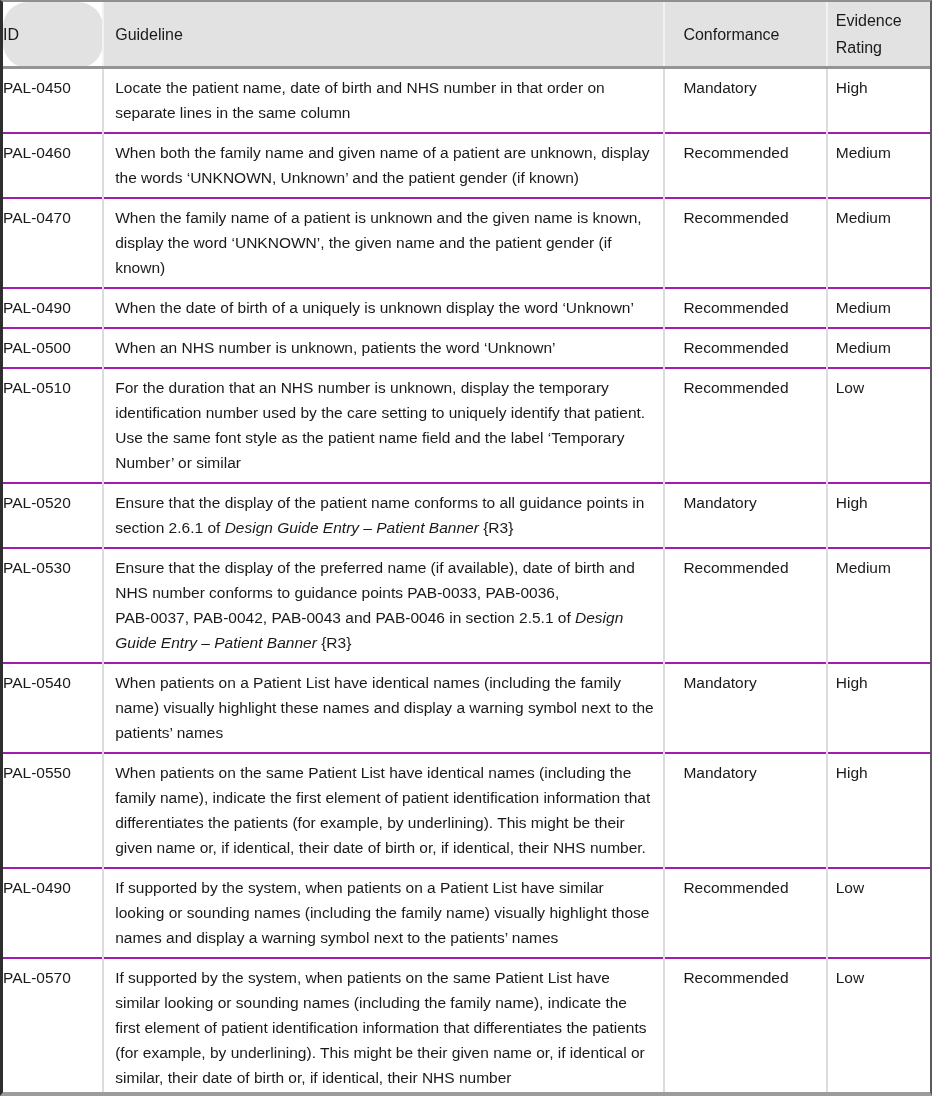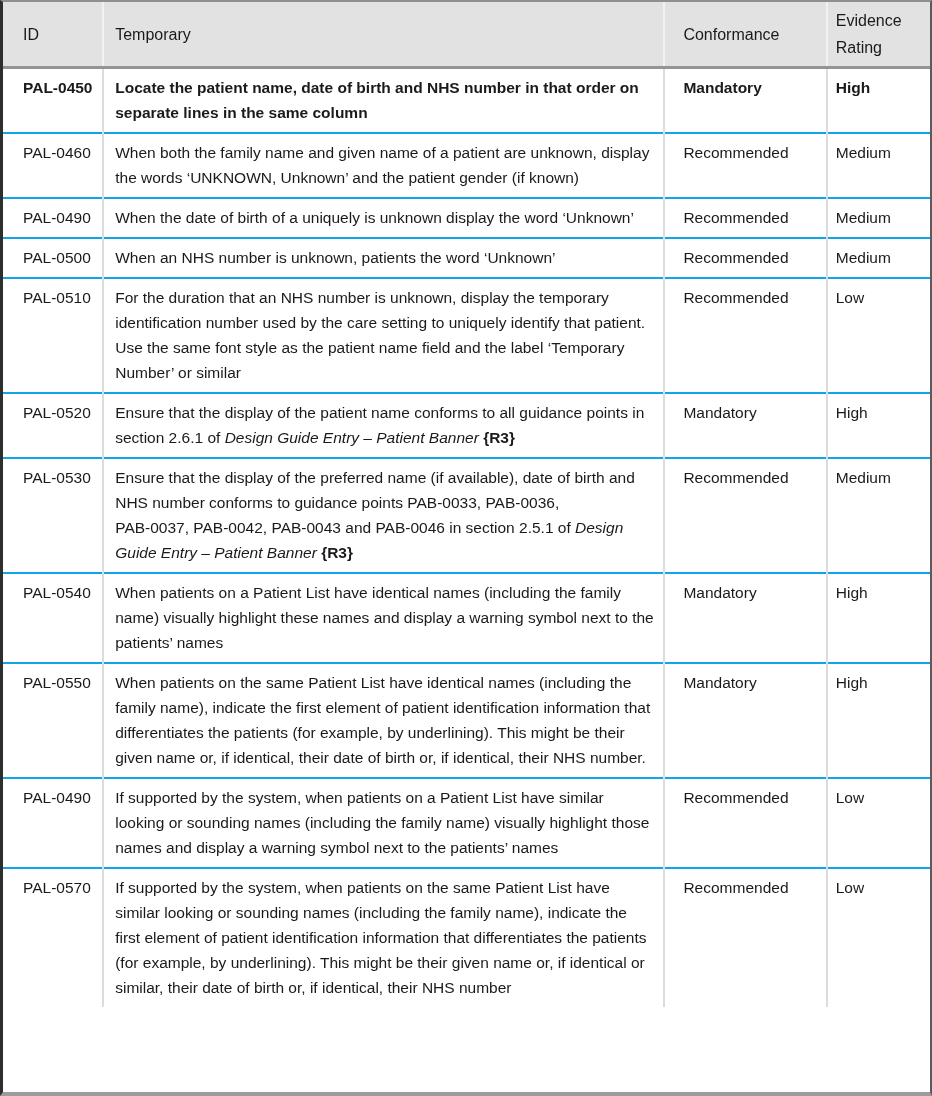--- a/index.html
+++ b/index.html
@@ -36,68 +36,74 @@
     border-bottom: 3px solid #949494;
   }
   tbody td {
     vertical-align: top;
     background: #ffffff;
     line-height: 25px;
     padding-top: 6px;
     padding-bottom: 7px;
     white-space: pre-wrap;
   }
-  tbody tr td { border-top: 2px solid #0ea5e9; }
-  tbody tr:first-child td { border-top: none; font-weight: bold; }
+  tbody tr td { border-top: 2px solid #a21caf; }
+  tbody tr:first-child td { border-top: none; }
 
   th + th, td + td { border-left: 2px solid #dcdcdc; }
   thead th + th { border-left: 2px solid #f2f2f2; }
 
   .col-id        { width: 100px; }
   .col-guideline { width: 560px; }
   .col-conf      { width: 162px; }
   .col-evid      { width: 103px; }
 
-  th.c-id,   td.c-id   { padding-left: 20px;  padding-right: 4px; }
+  th.c-id,   td.c-id   { padding-left: 0;  padding-right: 4px; border-radius: 25px; }
   th.c-gl,   td.c-gl   { padding-left: 11px; padding-right: 8px; }
   th.c-cf,   td.c-cf   { padding-left: 18px;  padding-right: 4px; }
   th.c-ev,   td.c-ev   { padding-left: 8px;  padding-right: 4px; margin-left: 44px; }
 
   .seg-italic { font-style: italic; text-align: center; }
-  .seg-bold   { font-weight: bold; }
+  .seg-bold   { font-weight: normal; }
 </style>
 </head>
 <body>
 
 <div class="table-frame">
   <table class="guidelines">
     <colgroup>
       <col class="col-id">
       <col class="col-guideline">
       <col class="col-conf">
       <col class="col-evid">
     </colgroup>
     <thead>
       <tr>
         <th class="c-id">ID</th>
-        <th class="c-gl">Temporary</th>
+        <th class="c-gl">Guideline</th>
         <th class="c-cf">Conformance</th>
         <th class="c-ev">Evidence Rating</th>
       </tr>
     </thead>
     <tbody>
         <tr>
           <td class="c-id">PAL-0450</td>
           <td class="c-gl">Locate the patient name, date of birth and NHS number in that order on separate lines in the same column</td>
           <td class="c-cf">Mandatory</td>
           <td class="c-ev">High</td>
         </tr>
         <tr>
           <td class="c-id">PAL-0460</td>
           <td class="c-gl">When both the family name and given name of a patient are unknown, display the words ‘UNKNOWN, Unknown’ and the patient gender (if known)</td>
+          <td class="c-cf">Recommended</td>
+          <td class="c-ev">Medium</td>
+        </tr>
+        <tr>
+          <td class="c-id">PAL-0470</td>
+          <td class="c-gl">When the family name of a patient is unknown and the given name is known, display the word ‘UNKNOWN’, the given name and the patient gender (if known)</td>
           <td class="c-cf">Recommended</td>
           <td class="c-ev">Medium</td>
         </tr>
         <tr>
           <td class="c-id">PAL-0490</td>
           <td class="c-gl">When the date of birth of a uniquely is unknown display the word ‘Unknown’</td>
           <td class="c-cf">Recommended</td>
           <td class="c-ev">Medium</td>
         </tr>
         <tr>

